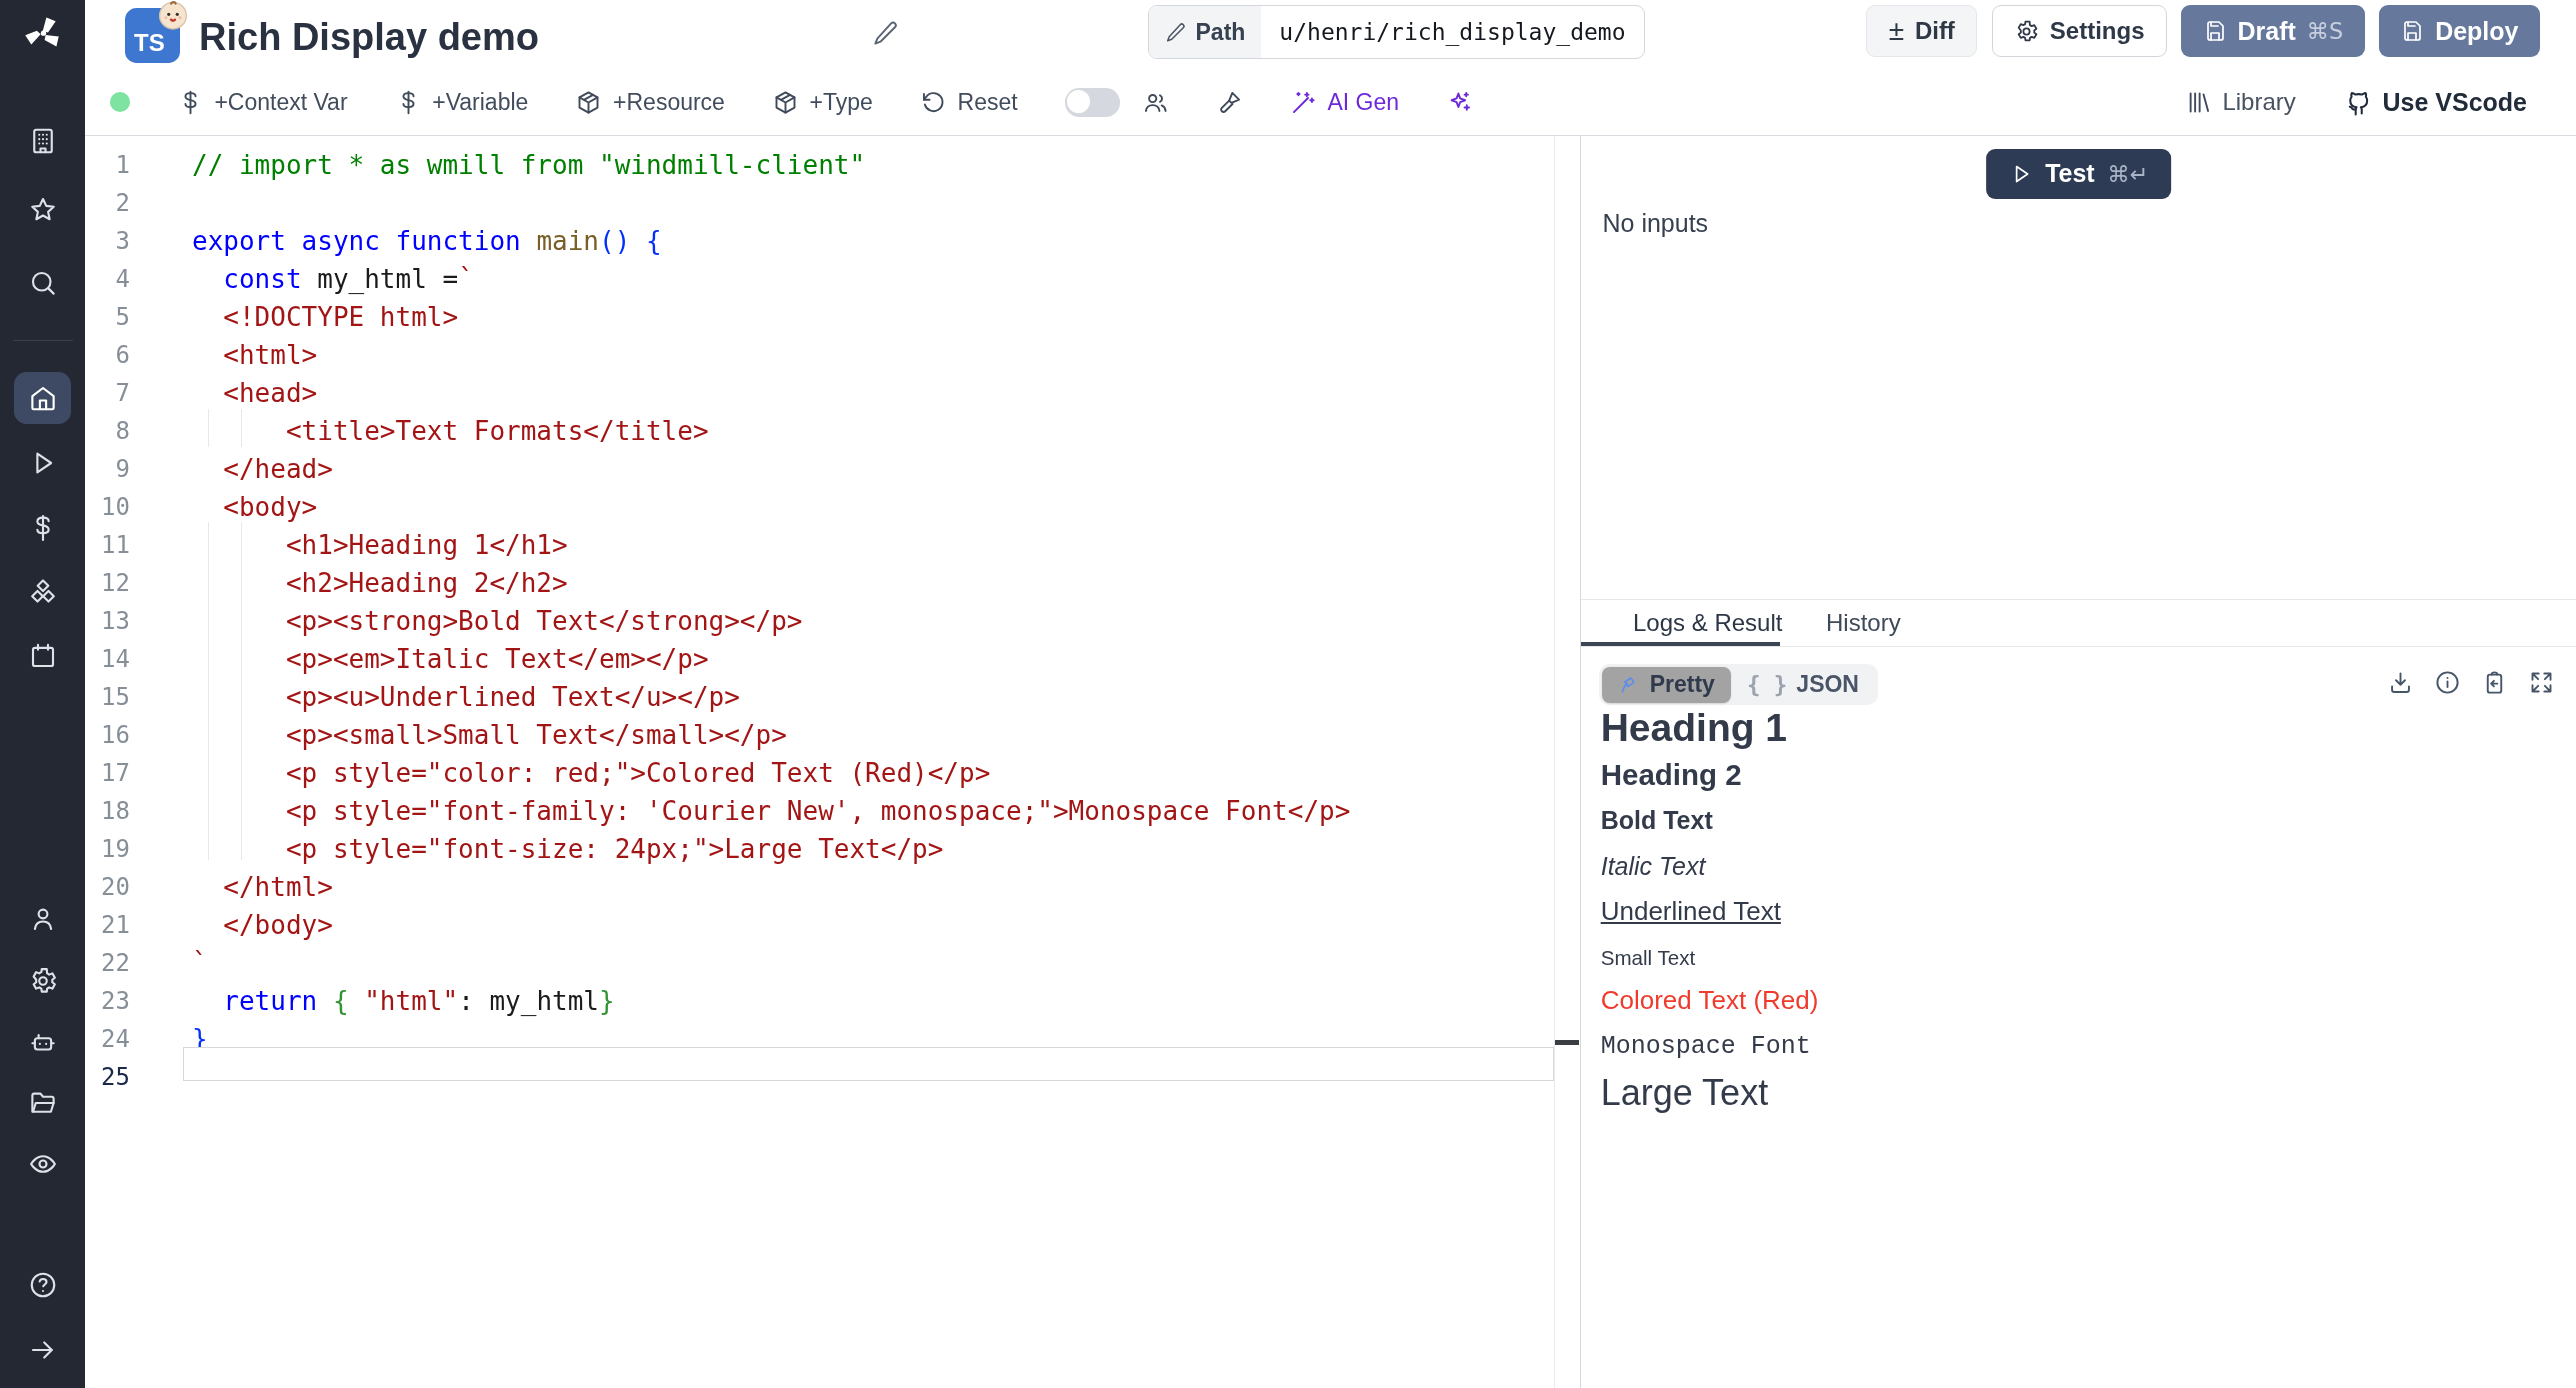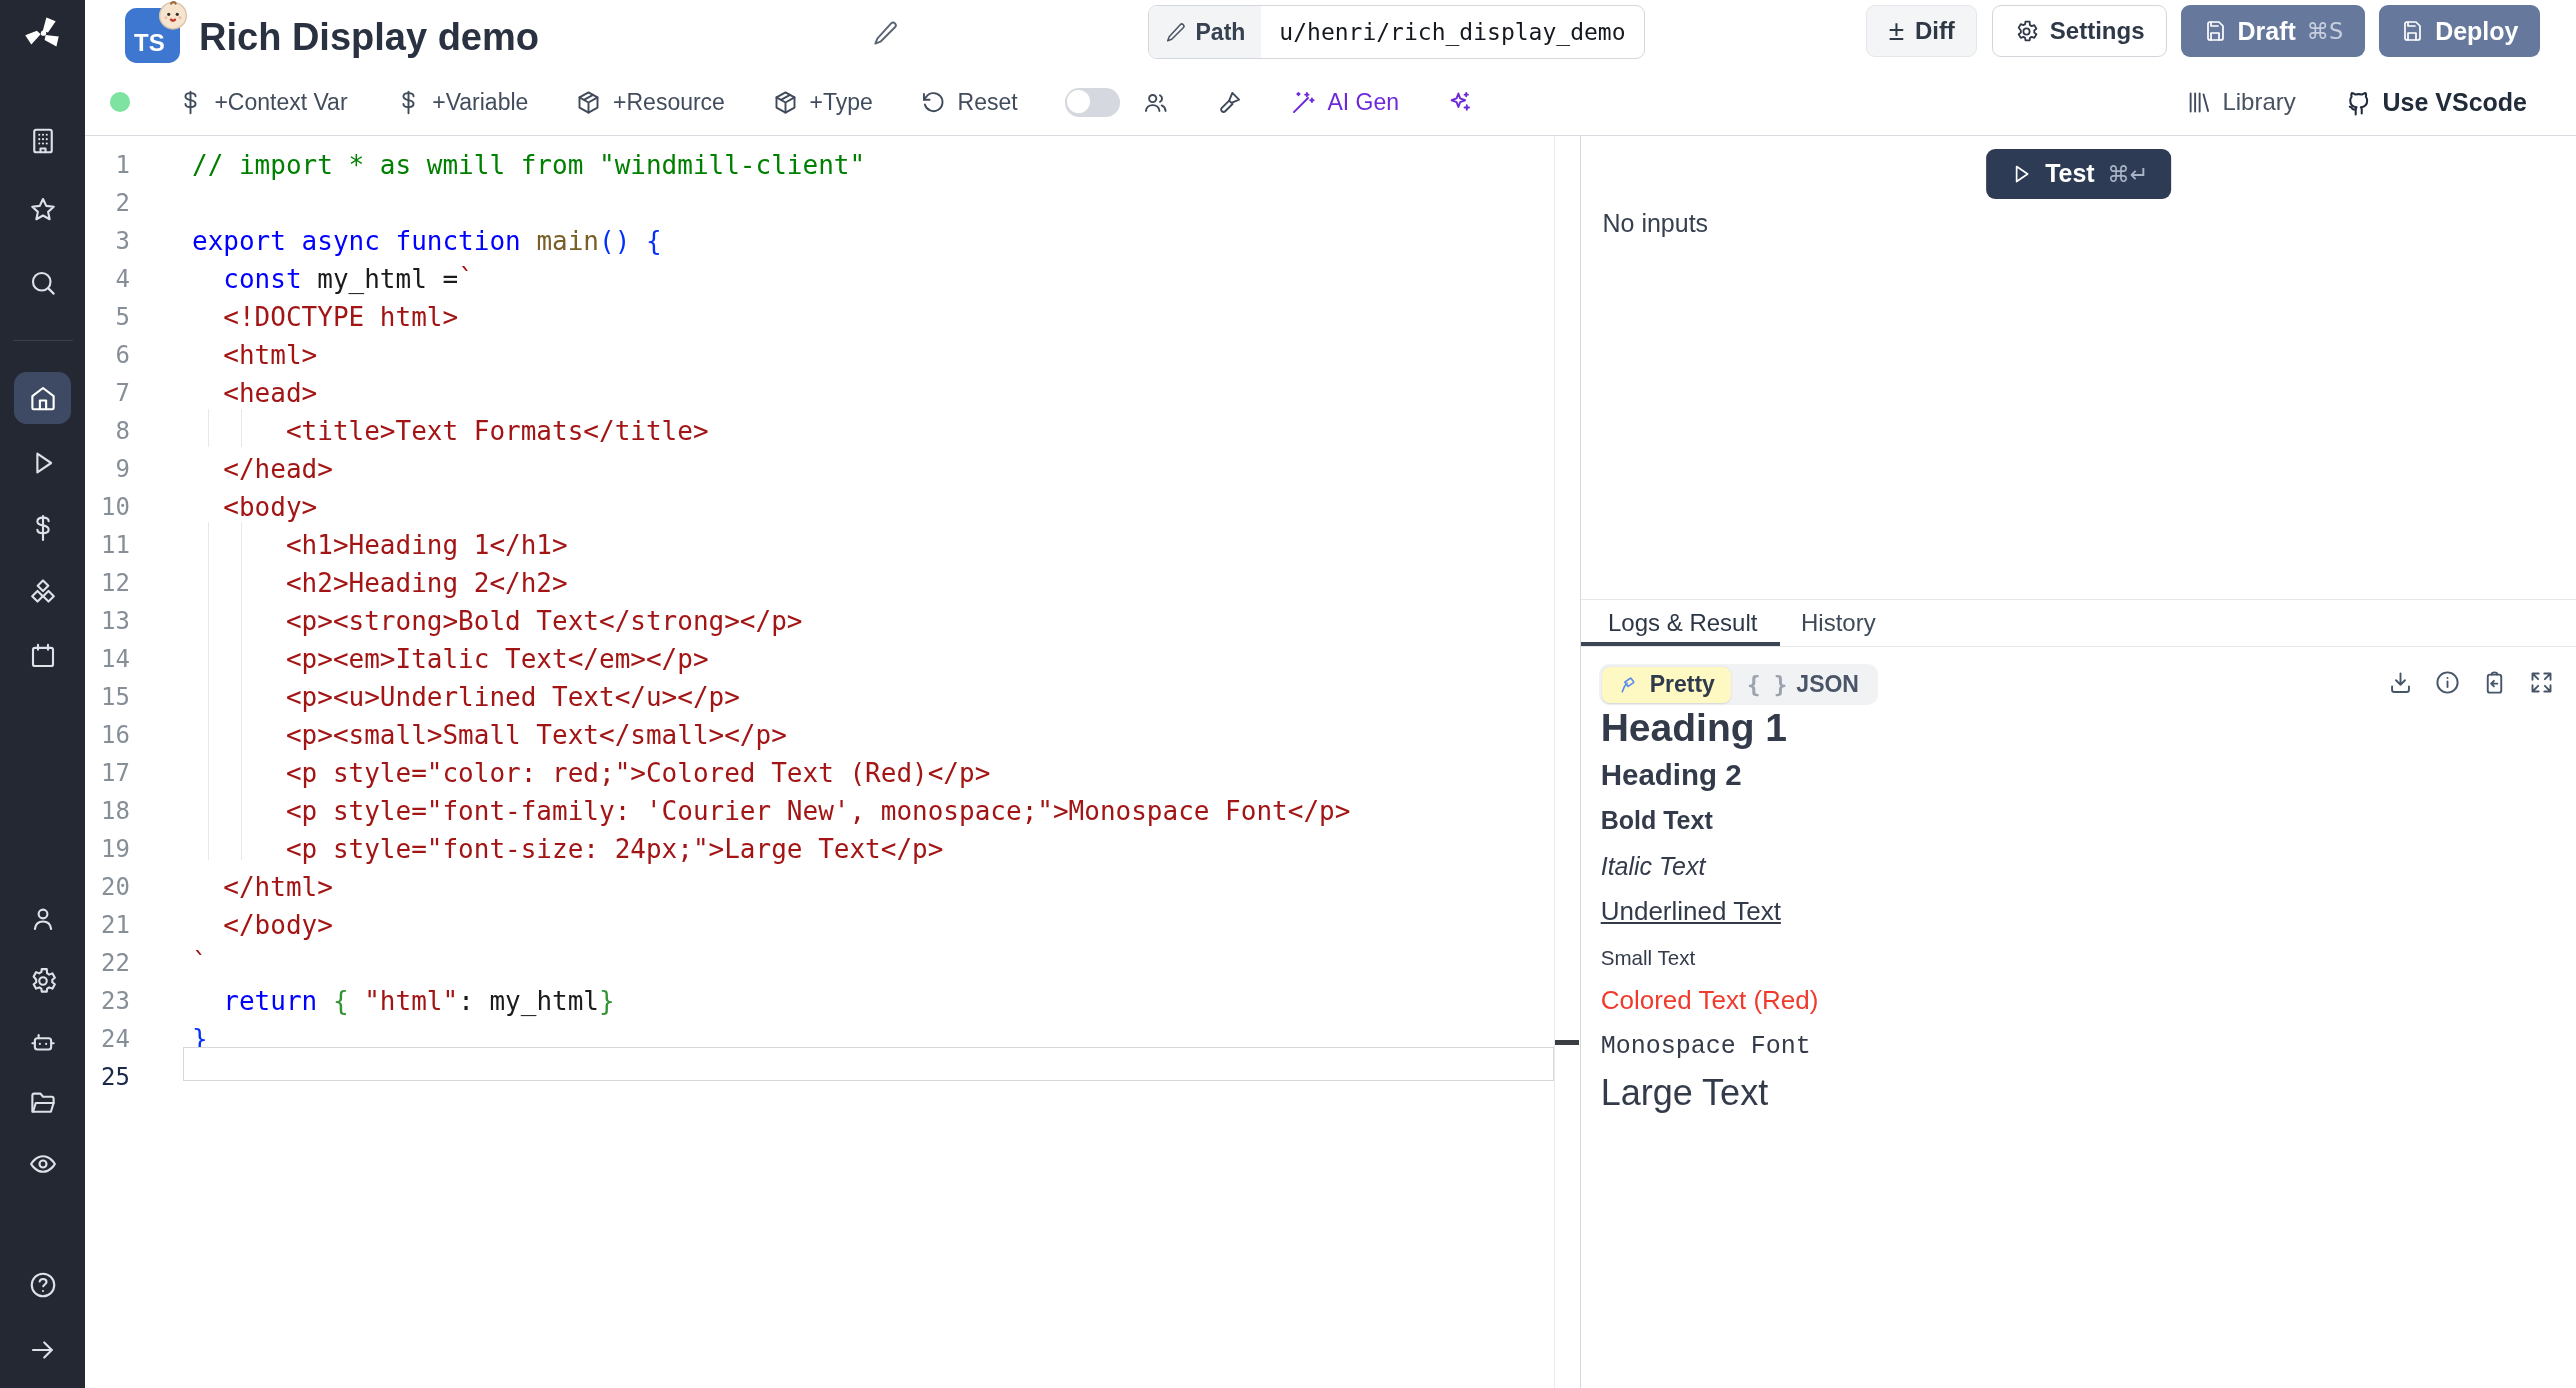--- a/index.html
+++ b/index.html
@@ -77,28 +77,28 @@
   .rpanel{position:absolute;left:1580px;top:136px;right:0;bottom:0;background:#fff;border-left:0.9px solid #d5d9de;padding-left:23px;}
   .test-btn{position:absolute;left:50%;transform:translateX(-50%);top:12.5px;height:50px;display:flex;align-items:center;gap:12.5px;
             background:var(--test-button,#2d3b55);color:#fff;border:none;border-radius:9px;padding:0 23px;cursor:pointer;
             font-family:inherit;font-size:25px;font-weight:700;}
   .test-btn svg{width:24px;height:24px;}
   .test-btn .kbd{color:#a9b4c6;}
   .no-inputs{position:absolute;left:21.5px;top:73px;font-size:25px;color:#36404f;}
   .inputs-div{position:absolute;left:0;right:0;top:463px;height:0.9px;background:#e5e7eb;}
   .tabs{position:absolute;left:0;right:0;top:464px;height:46px;}
   .tab{position:absolute;top:0;height:46px;display:flex;align-items:center;background:none;border:none;cursor:pointer;
-       font-family:inherit;font-size:24px;color:#3f4a59;padding:0;}
+       font-family:inherit;font-size:24px;color:#3f4a59;padding:0;margin-left:25px;}
   .tab.active{color:#2c3645;}
   .tab-underline{position:absolute;left:0;top:42px;width:199px;height:3.6px;background:#3c4554;}
   .tabs-border{position:absolute;left:0;right:0;top:510px;height:0.9px;background:#e4e6ea;}
   .seg{position:absolute;left:18px;top:528px;height:41px;background:#f1f2f4;border-radius:10.7px;display:flex;align-items:center;padding:2.7px;box-sizing:border-box;}
   .seg-btn{display:flex;align-items:center;gap:9px;height:36px;padding:0 16px;border:none;border-radius:8px;background:none;
            cursor:pointer;font-family:inherit;font-size:23px;font-weight:700;color:#4a5568;}
-  .seg-btn.active{background:#fef9c3;color:#2f3a4c;box-shadow:0 0.9px 1.8px rgba(0,0,0,.12);}
+  .seg-btn.active{background:#a3a3a3;color:#2f3a4c;box-shadow:0 0.9px 1.8px rgba(0,0,0,.12);}
   .seg-btn svg{width:23px;height:23px;color:#5b8bef;}
   .braces{font-family:"DejaVu Sans Mono",monospace;font-weight:700;color:#9ca3af;font-size:22.4px;}
   .view-icons{position:absolute;right:21.5px;top:533px;display:flex;gap:19.7px;}
   .vic{background:none;border:none;padding:0;cursor:pointer;color:#475569;}
   .vic svg{width:27px;height:27px;}
 
   .result{position:absolute;left:19.7px;top:571px;right:21.5px;color:#333b4b;}
   .r-h1{font-size:39px;font-weight:800;line-height:1.08;margin:0 0 9px 0;}
   .r-h2{font-size:29.5px;font-weight:700;margin:0 0 14.3px 0;}
   .r-bold{font-size:25px;font-weight:700;margin:0 0 17px 0;}

